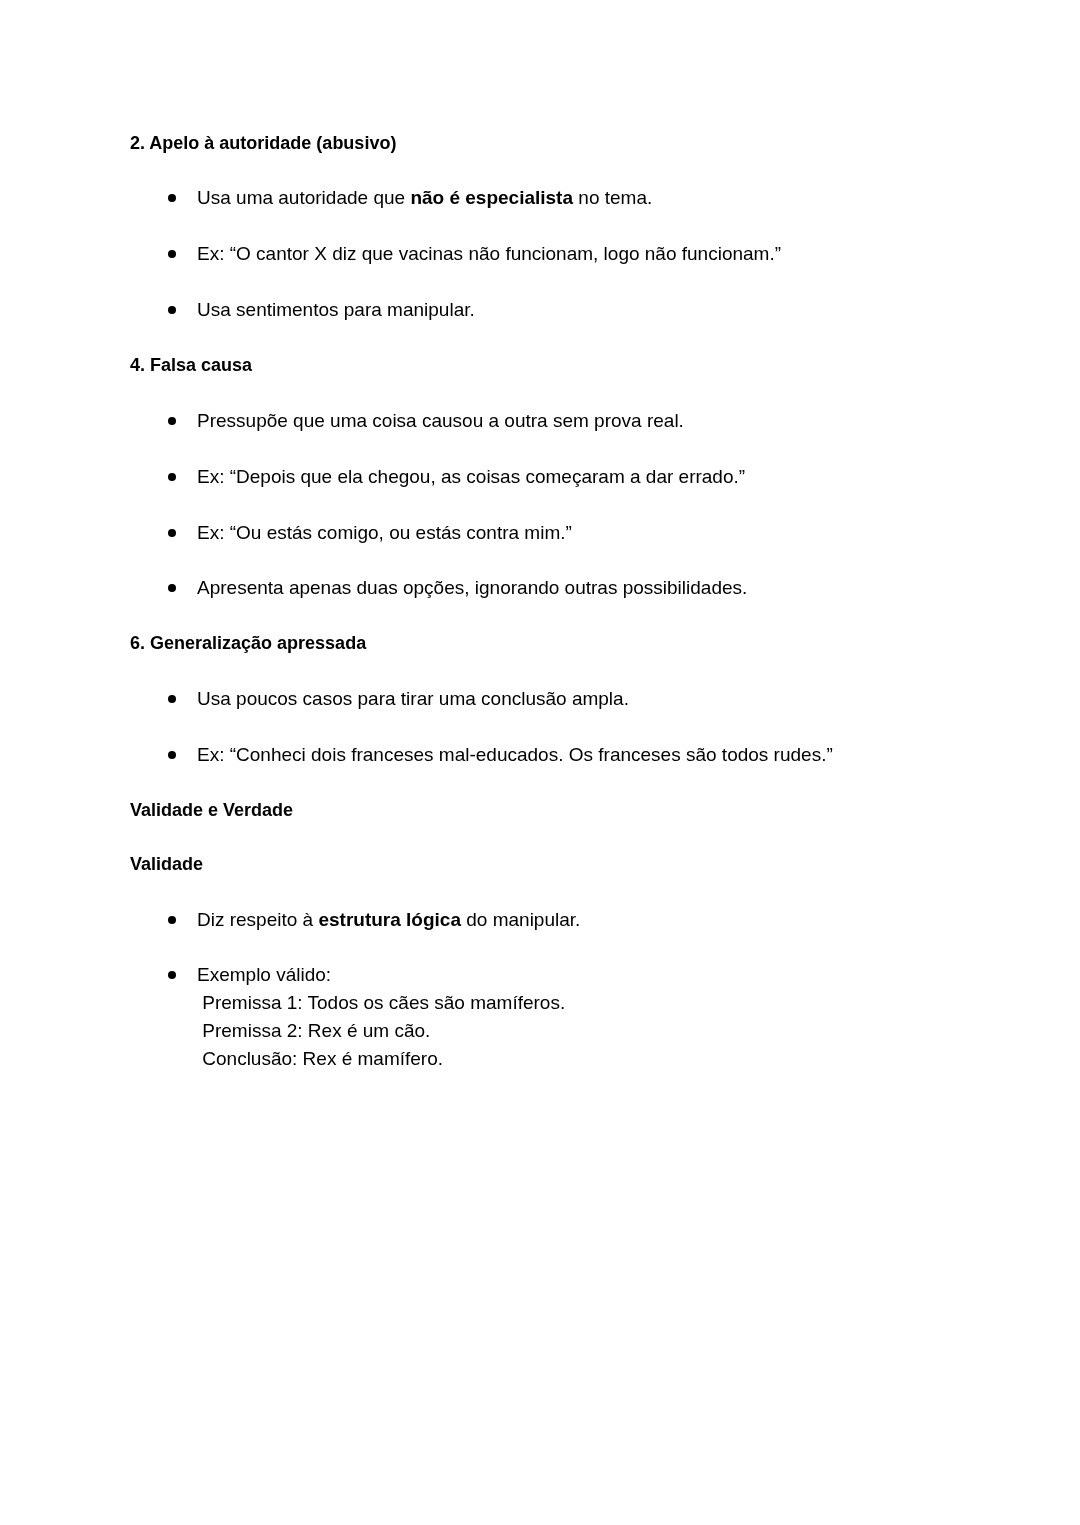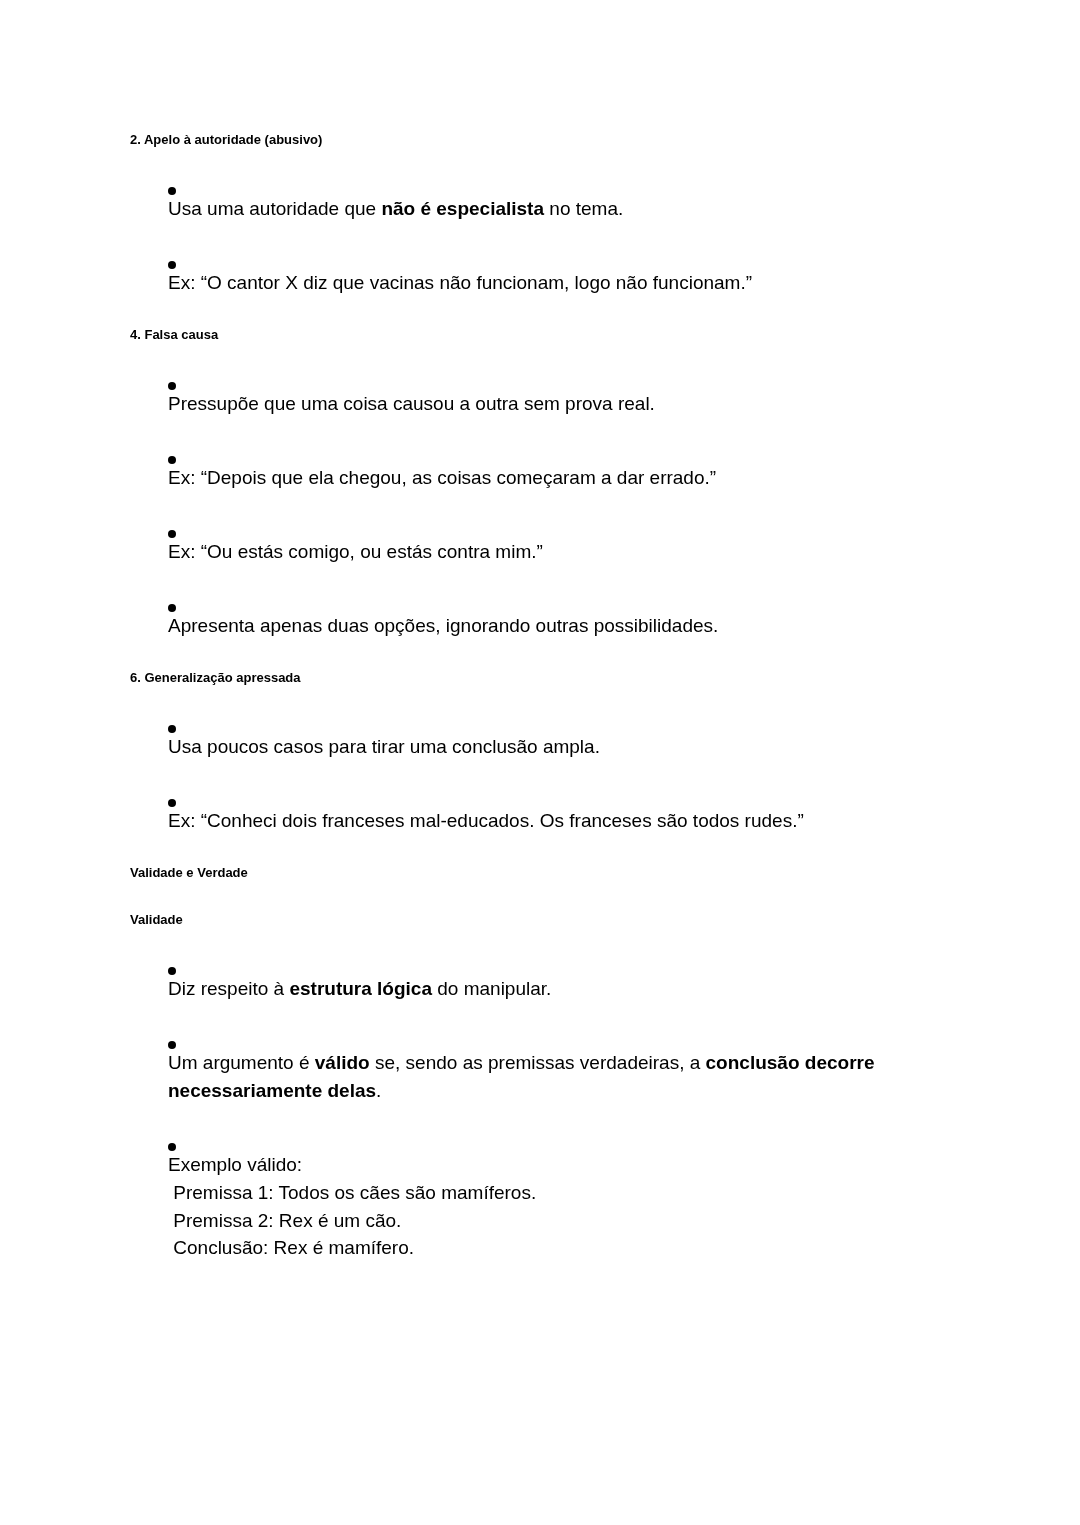--- a/index.html
+++ b/index.html
@@ -19,30 +19,29 @@
     background: #ffffff;
     padding: 130px 125px 0 130px;
     font-family: "Liberation Sans", sans-serif;
     font-size: 19px;
     line-height: 1.47;
     color: #000000;
   }
   .doc-section { margin: 0; }
   .doc-section.extra-space { }
   .doc-heading {
-    font-size: 13px;
+    font-size: 18px;
     font-weight: bold;
     margin: 0 0 28px 0;
   }
   .bullet-item {
     display: flex;
     align-items: flex-start;
     margin: 0 0 28px 0;
     padding-left: 38px;
-    flex-direction: column;
   }
   .bullet-dot {
     flex: 0 0 8px;
     width: 8px;
     height: 8px;
     border-radius: 50%;
     background: #000000;
     margin-top: 10px;
     margin-right: 21px;
   }
@@ -61,20 +60,24 @@
         <div class="bullet-item">
           <span class="bullet-dot"></span>
           <span class="bullet-text"><span>Usa uma autoridade que </span><span class="bold">não é especialista</span><span> no tema.</span></span>
         </div>
         <div class="bullet-item">
           <span class="bullet-dot"></span>
           <span class="bullet-text"><span>Ex: “O cantor X diz que vacinas não funcionam, logo não funcionam.”</span></span>
         </div>
       </section>
       <section class="doc-section">
+        <div class="bullet-item">
+          <span class="bullet-dot"></span>
+          <span class="bullet-text"><span>Usa sentimentos para manipular.</span></span>
+        </div>
       </section>
       <section class="doc-section">
         <h3 class="doc-heading">4. Falsa causa</h3>
         <div class="bullet-item">
           <span class="bullet-dot"></span>
           <span class="bullet-text"><span>Pressupõe que uma coisa causou a outra sem prova real.</span></span>
         </div>
         <div class="bullet-item">
           <span class="bullet-dot"></span>
           <span class="bullet-text"><span>Ex: “Depois que ela chegou, as coisas começaram a dar errado.”</span></span>
@@ -105,24 +108,20 @@
         <h3 class="doc-heading">Validade e Verdade</h3>
       </section>
       <section class="doc-section">
         <h3 class="doc-heading">Validade</h3>
         <div class="bullet-item">
           <span class="bullet-dot"></span>
           <span class="bullet-text"><span>Diz respeito à </span><span class="bold">estrutura lógica</span><span> do manipular.</span></span>
         </div>
         <div class="bullet-item">
           <span class="bullet-dot"></span>
-          <span class="bullet-text"><span>Um argumento é </span><span class="bold">válido</span><span> se, sendo as premissas verdadeiras, a </span><span class="bold">conclusão decorre necessariamente delas</span><span>.</span></span>
-        </div>
-        <div class="bullet-item">
-          <span class="bullet-dot"></span>
           <span class="bullet-text"><span>Exemplo válido:
  Premissa 1: Todos os cães são mamíferos.
  Premissa 2: Rex é um cão.
  Conclusão: Rex é mamífero.</span></span>
         </div>
       </section>
     </div>
 </div>
 
 </body></html>

